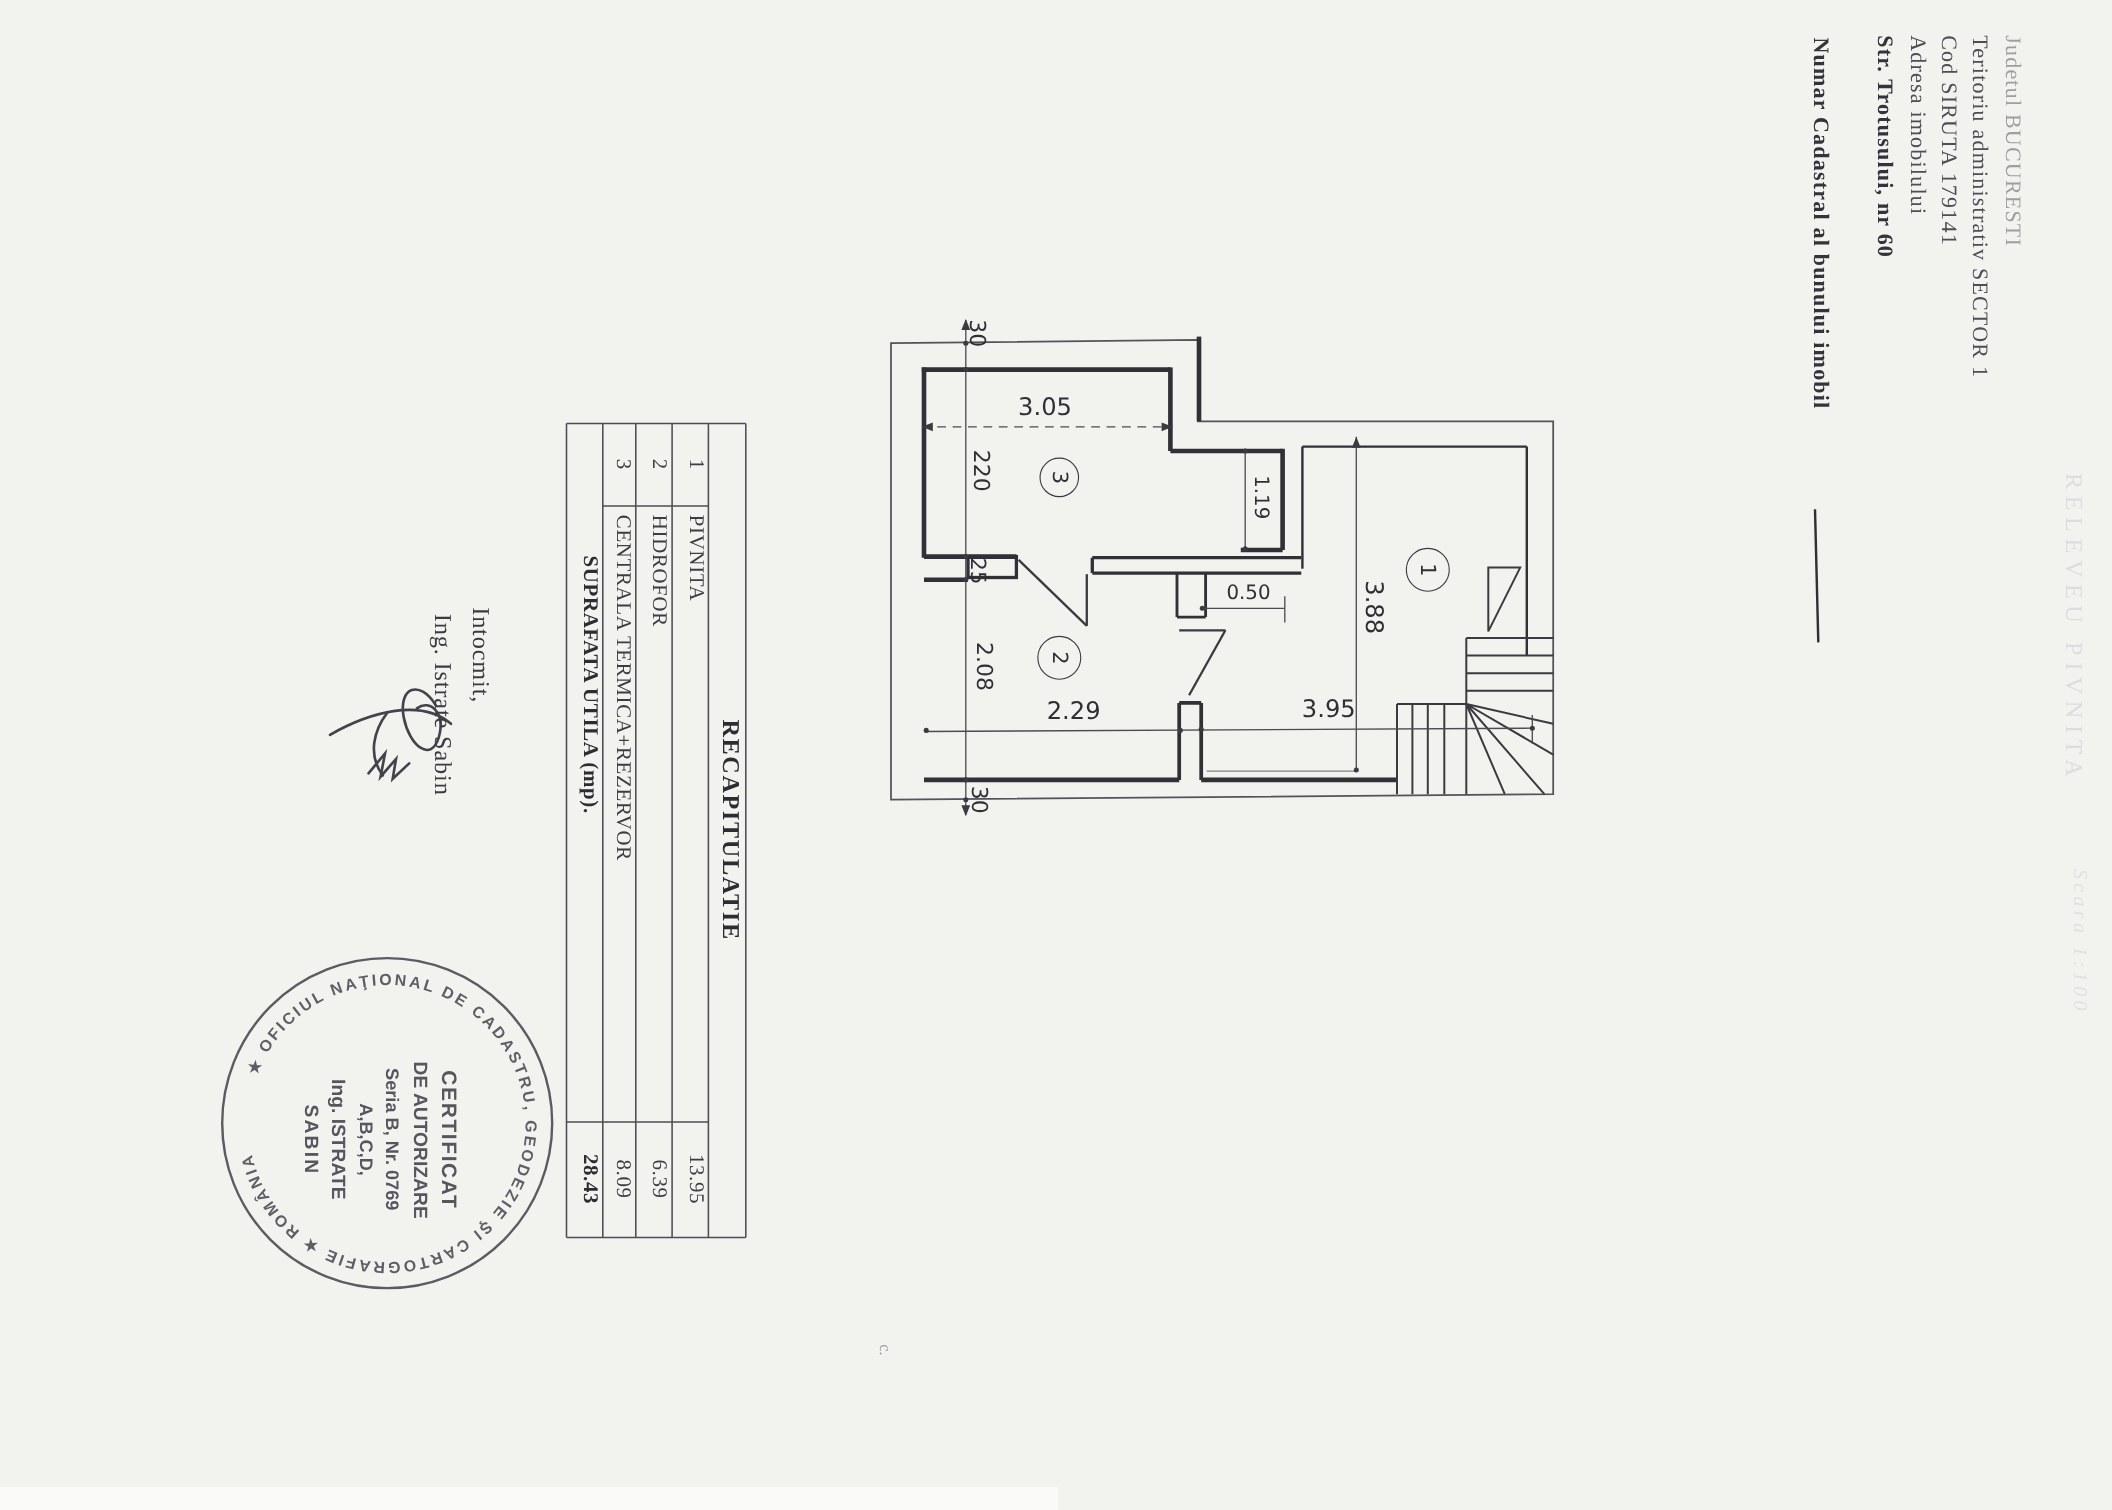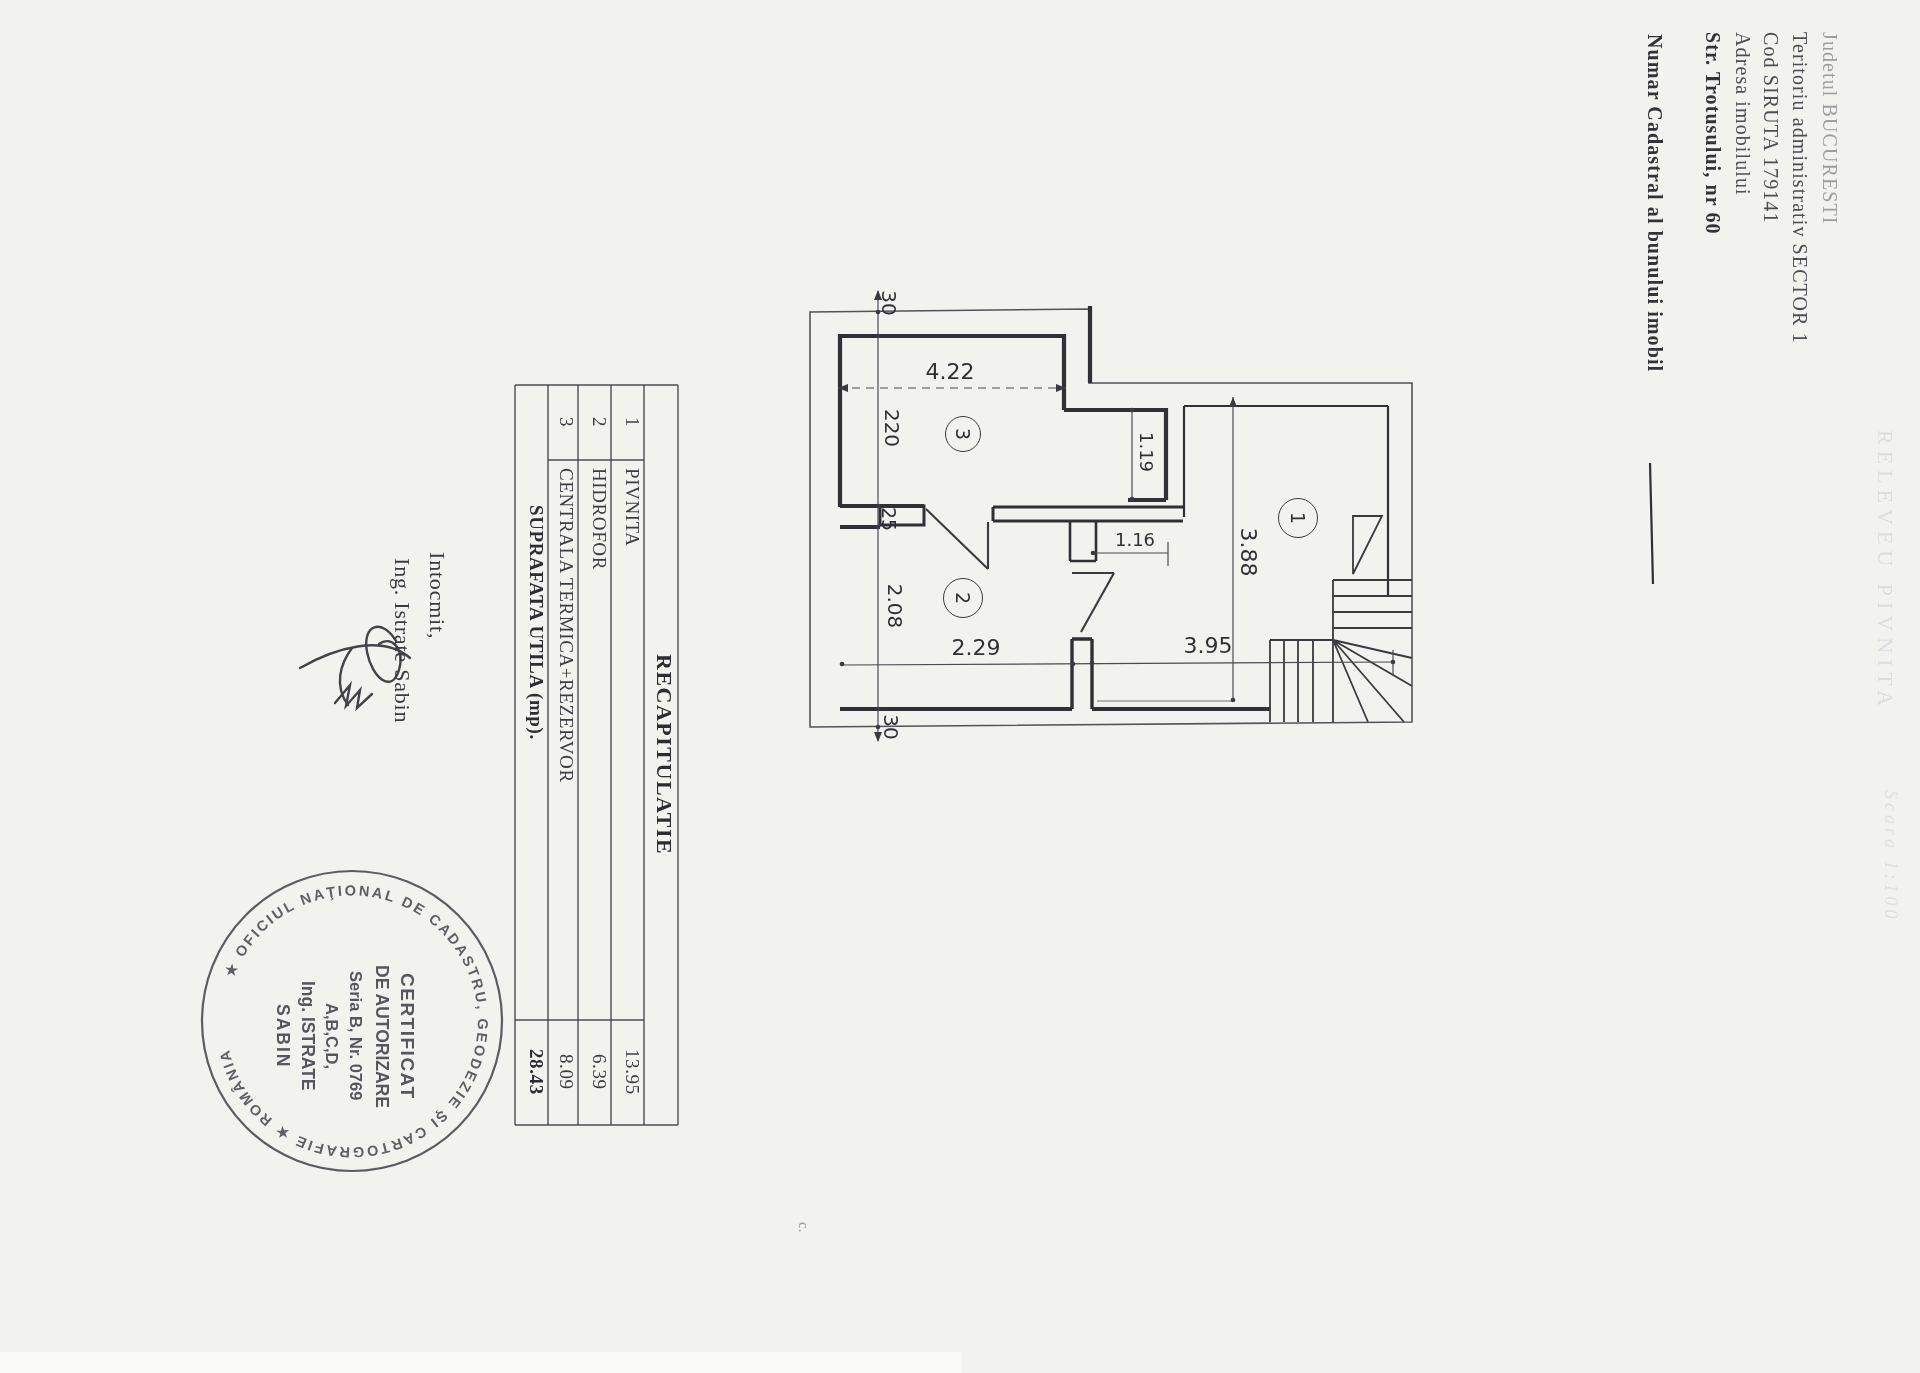--- a/index.html
+++ b/index.html
@@ -144,26 +144,26 @@
     <div class="hline" style="left:1788px">Teritoriu administrativ SECTOR 1</div>
     <div class="hline" style="left:1759px">Cod SIRUTA   179141</div>
     <div class="hline" style="left:1731px">Adresa imobilului</div>
     <div class="hline bold" style="left:1701px">Str. Trotusului, nr 60</div>
     <div class="hline bold" style="left:1643px;top:34px">Numar Cadastral al bunului imobil</div>
   </div>
 
   <div>
     <div class="dim v" style="left:889px;top:303px;font-size:20px">30</div>
     <div class="dim v" style="left:892px;top:428px;font-size:20px">220</div>
-    <div class="dim" style="left:950px;top:371px;font-size:22px">4.22</div>
+    <div class="dim" style="left:950px;top:371px;font-size:22px">3.05</div>
     <div class="dim v" style="left:889px;top:519px;font-size:19px">25</div>
     <div class="dim v" style="left:895px;top:606px;font-size:20px">2.08</div>
     <div class="dim v" style="left:891px;top:727px;font-size:20px">30</div>
     <div class="dim v" style="left:1146px;top:452px;font-size:18px">1.19</div>
-    <div class="dim" style="left:1135px;top:539px;font-size:18px">1.16</div>
+    <div class="dim" style="left:1135px;top:539px;font-size:18px">0.50</div>
     <div class="dim v" style="left:1248px;top:552px;font-size:22px">3.88</div>
     <div class="dim" style="left:976px;top:647px;font-size:22px">2.29</div>
     <div class="dim" style="left:1208px;top:645px;font-size:22px">3.95</div>
 
     <div class="roomnum" style="left:1298px;top:518px;width:38px;height:38px">
       <span>1</span>
     </div>
     <div class="roomnum" style="left:963px;top:598px;width:38px;height:38px">
       <span>2</span>
     </div>

